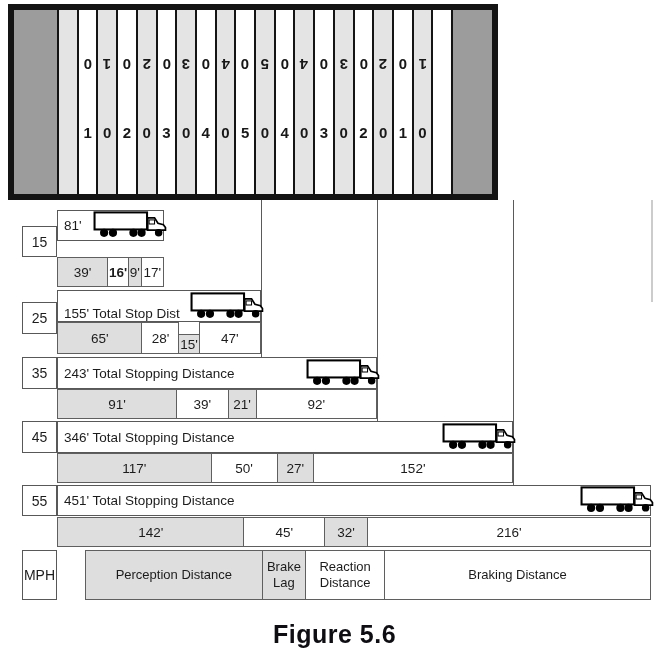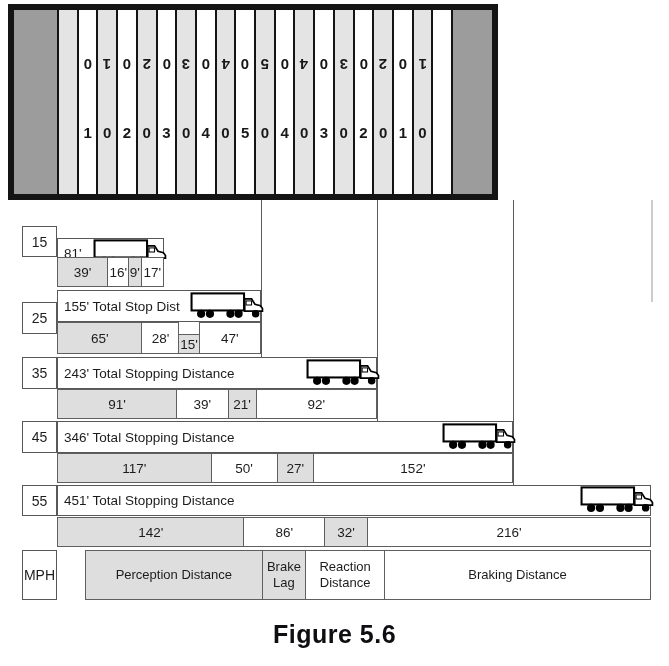--- a/index.html
+++ b/index.html
@@ -144,41 +144,41 @@
 
   <div id="ref-lines">
       <div class="refline" style="left: 261px; top: 200px; height: 157px;"></div>
       <div class="refline" style="left: 377px; top: 200px; height: 221px;"></div>
       <div class="refline" style="left: 513px; top: 200px; height: 285px;"></div>
       <div class="refline faint" style="left: 651px; top: 200px; height: 102px;"></div>
     </div>
 
   <div id="chart">
       <div class="mph-box" style="top: 226px; height: 31px;">15</div>
-      <div class="main-box" style="top: 210px; height: 31px; width: 107px; margin-top: 28px;">
+      <div class="main-box" style="top: 210px; height: 31px; width: 107px;">
         <span class="lbl">81'</span>
         <span class="truck"><svg viewBox="0 0 110 44" width="78" height="30">
             <rect x="3" y="5" width="77" height="25" fill="#fff" stroke="#000" stroke-width="3"></rect>
             <path d="M81 31 L81 13 L91 13 L96 21 L104 23 L107 27 L107 31 Z" fill="#fff" stroke="#000" stroke-width="2.5"></path>
             <rect x="83" y="16" width="8" height="6" fill="#fff" stroke="#000" stroke-width="1.5"></rect>
             <circle cx="17" cy="35" r="6"></circle>
             <circle cx="30" cy="35" r="6"></circle>
             <circle cx="60" cy="35" r="6"></circle>
             <circle cx="72" cy="35" r="6"></circle>
             <circle cx="97" cy="35" r="5.5"></circle>
           </svg></span>
       </div>
       <div class="sub-row" style="top: 257px; height: 30px; width: 107px;">
         <div class="seg gray" style="flex-grow: 39;">39'</div>
-        <div class="seg" style="flex-grow: 16;">16'</div>
+        <div class="seg" style="flex-grow: 16; font-weight: bold;">16'</div>
         <div class="seg gray" style="flex-grow: 9;">9'</div>
         <div class="seg" style="flex-grow: 17;">17'</div>
       </div>
       <div class="mph-box" style="top: 302px; height: 32px;">25</div>
-      <div class="main-box" style="top: 290px; height: 32px; width: 204px;">
+      <div class="main-box" style="top: 290px; height: 32px; width: 204px; align-items: flex-end;">
         <span class="lbl">155' Total Stop Dist</span>
         <span class="truck"><svg viewBox="0 0 110 44" width="78" height="30">
             <rect x="3" y="5" width="77" height="25" fill="#fff" stroke="#000" stroke-width="3"></rect>
             <path d="M81 31 L81 13 L91 13 L96 21 L104 23 L107 27 L107 31 Z" fill="#fff" stroke="#000" stroke-width="2.5"></path>
             <rect x="83" y="16" width="8" height="6" fill="#fff" stroke="#000" stroke-width="1.5"></rect>
             <circle cx="17" cy="35" r="6"></circle>
             <circle cx="30" cy="35" r="6"></circle>
             <circle cx="60" cy="35" r="6"></circle>
             <circle cx="72" cy="35" r="6"></circle>
             <circle cx="97" cy="35" r="5.5"></circle>
@@ -239,21 +239,21 @@
             <rect x="83" y="16" width="8" height="6" fill="#fff" stroke="#000" stroke-width="1.5"></rect>
             <circle cx="17" cy="35" r="6"></circle>
             <circle cx="30" cy="35" r="6"></circle>
             <circle cx="60" cy="35" r="6"></circle>
             <circle cx="72" cy="35" r="6"></circle>
             <circle cx="97" cy="35" r="5.5"></circle>
           </svg></span>
       </div>
       <div class="sub-row" style="top: 517px; height: 30px; width: 594px;">
         <div class="seg gray" style="flex-grow: 142;">142'</div>
-        <div class="seg" style="flex-grow: 61;">86'</div>
+        <div class="seg" style="flex-grow: 61;">45'</div>
         <div class="seg gray" style="flex-grow: 32;">32'</div>
         <div class="seg" style="flex-grow: 216;">216'</div>
       </div>
     </div>
 
   <div id="header-row">
       <div class="mph-box" style="top: 550px; height: 50px;">MPH</div>
       <div class="hrow" style="top: 550px; height: 50px; width: 594px; padding-left: 28px;">
         <div class="hcell gray" style="flex-grow: 142;">Perception Distance</div>
         <div class="hcell gray" style="flex-grow: 32;">Brake Lag</div>

